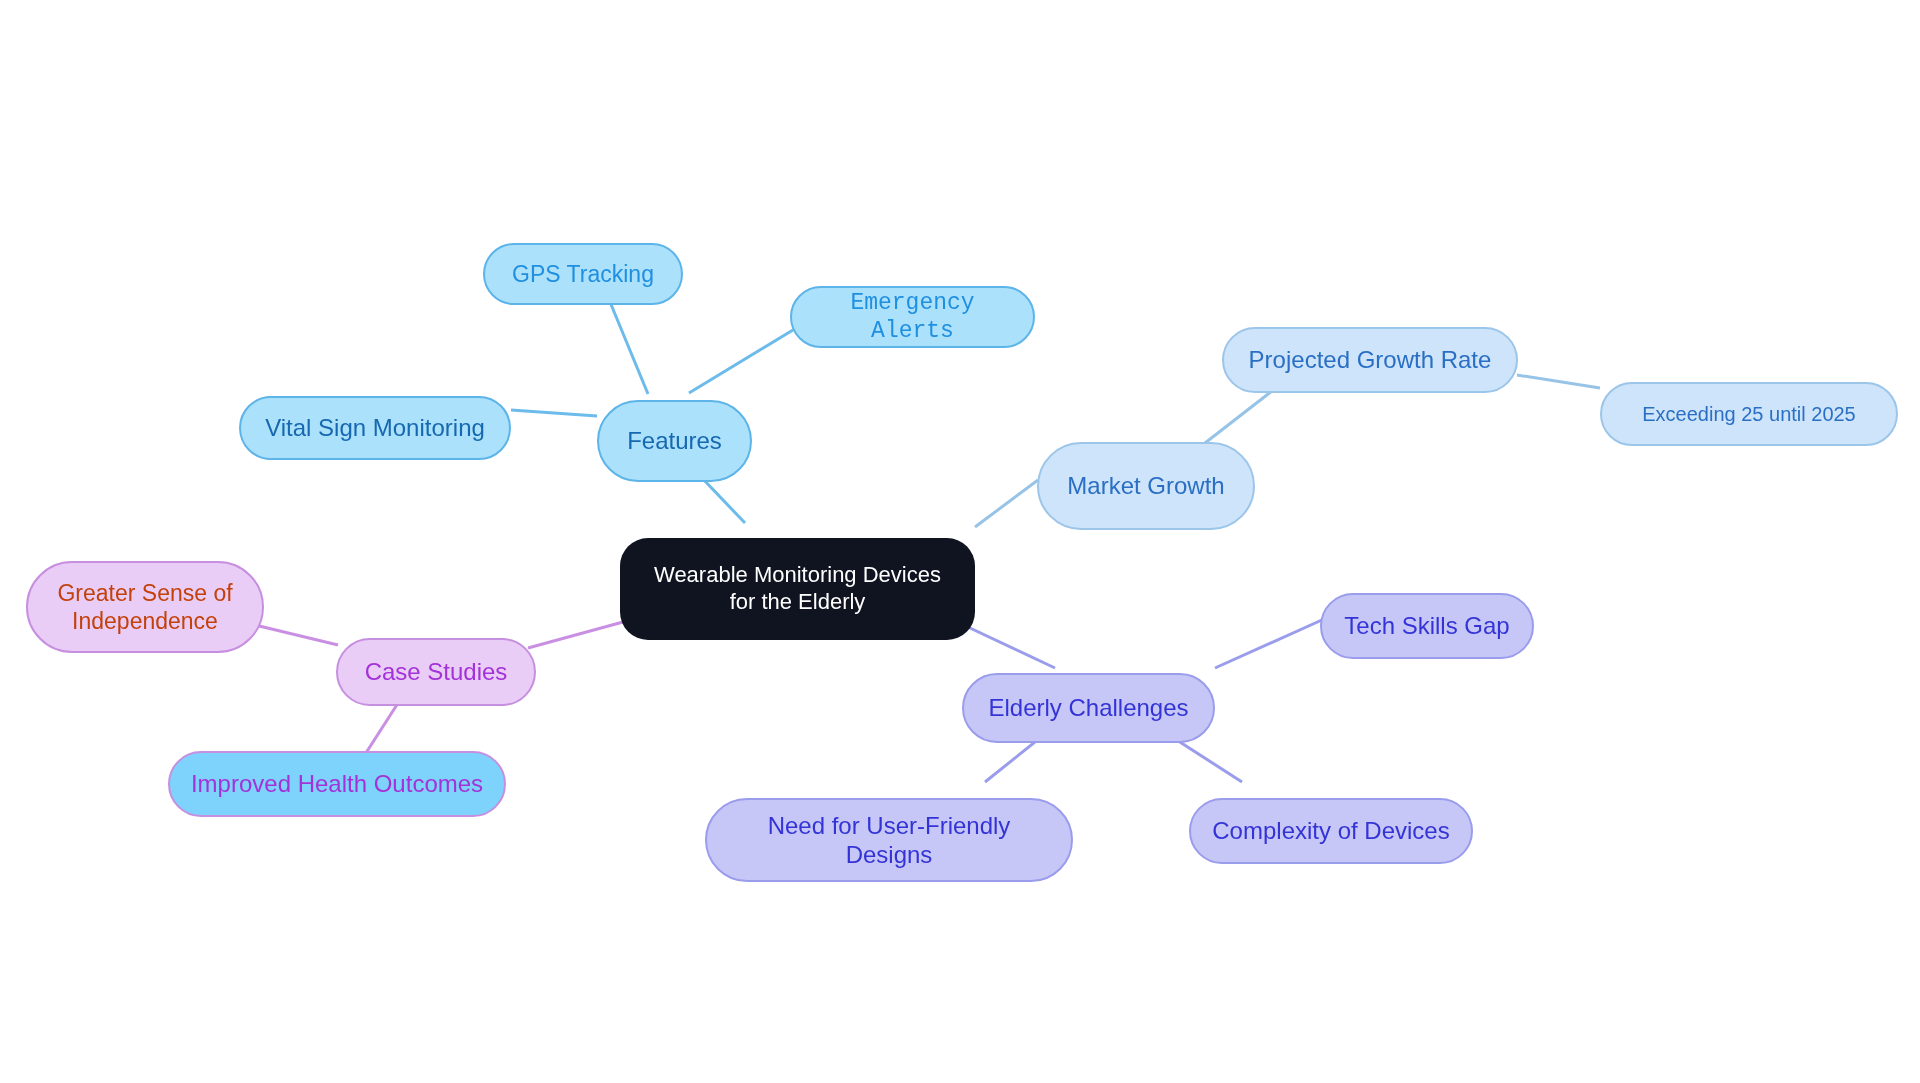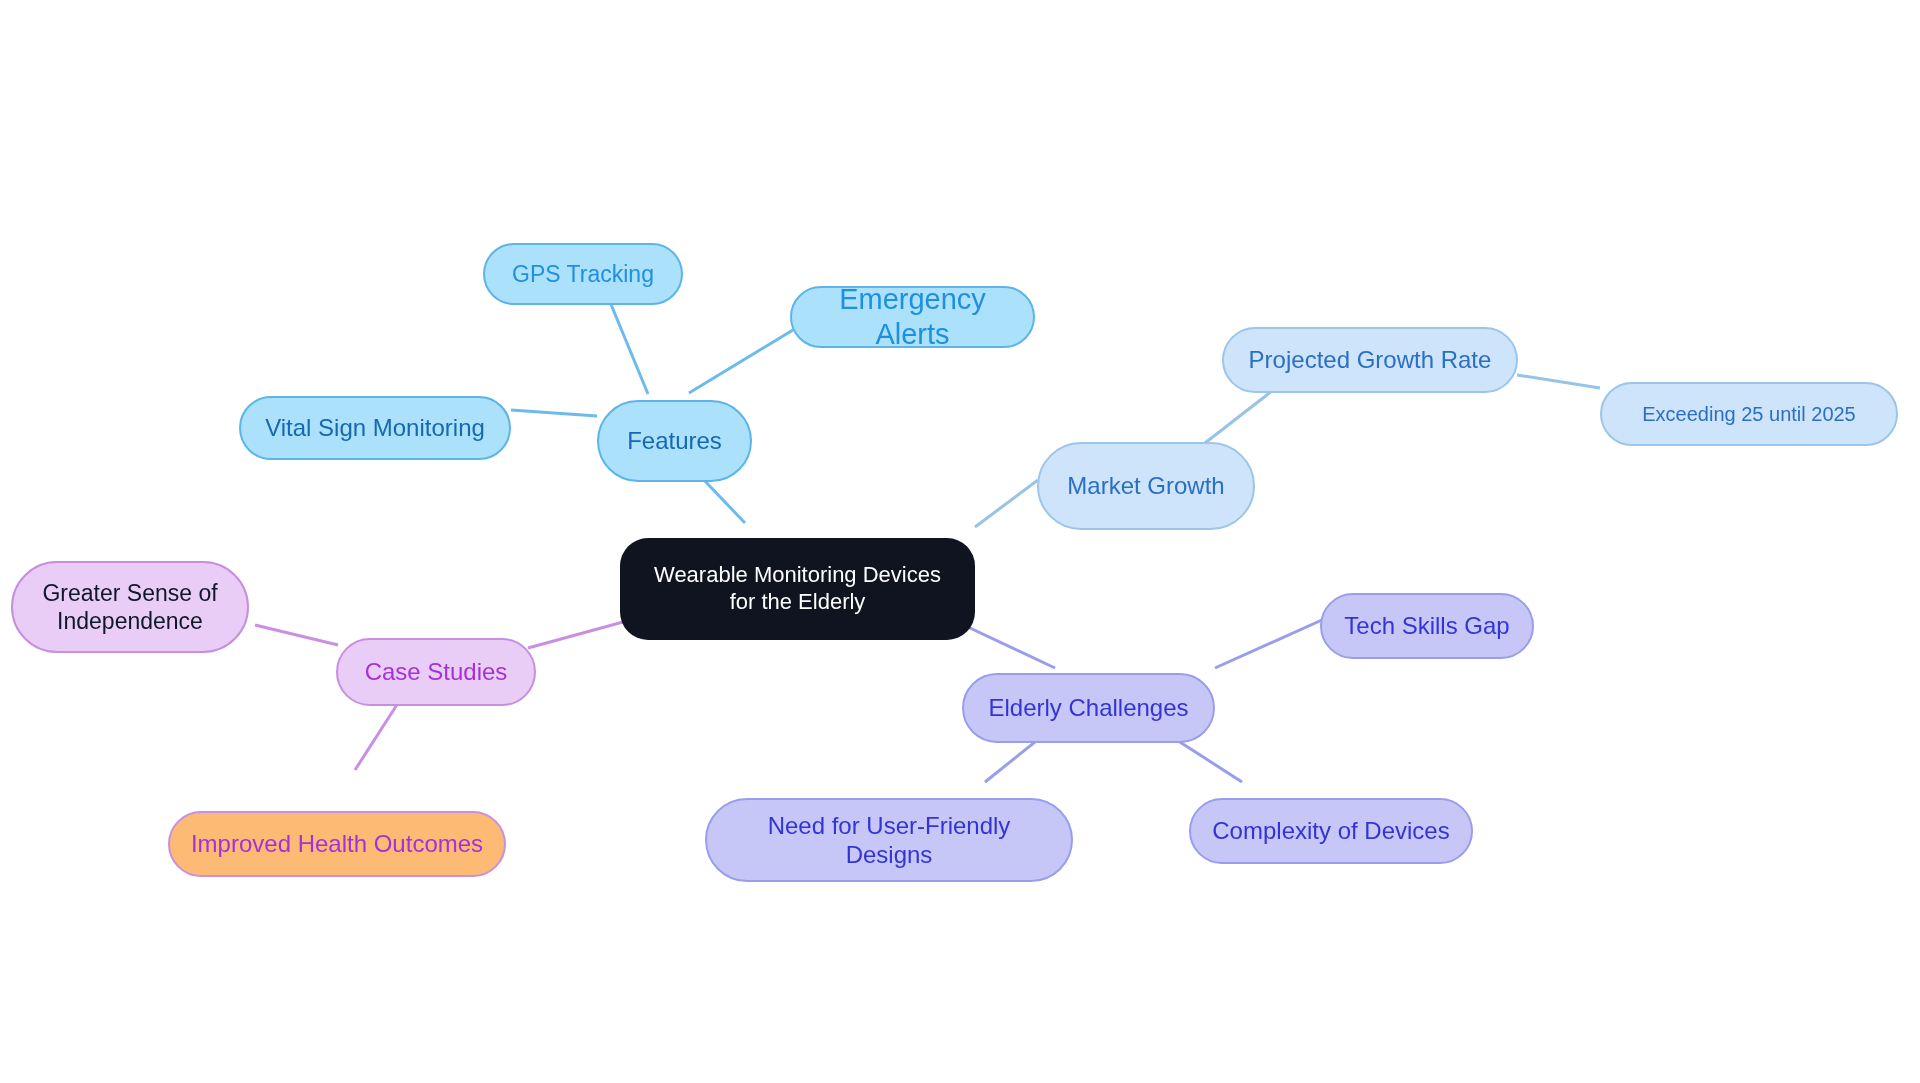--- a/index.html
+++ b/index.html
@@ -74,38 +74,38 @@
     <line x1="400" y1="700" x2="355" y2="770" stroke="#c98fe2" stroke-width="3"></line>
   </svg>
 
   <div class="node root" style="left:620px; top:521px; width:355px; height:102px; background:#0f1420; color:#ffffff; font-size:22px;">Wearable Monitoring Devices
 for the Elderly</div>
 
   <div class="node" style="left:597px; top:383px; width:155px; height:82px; background:#ace1fb; border-color:#5cb4e8; color:#1668b0; font-size:24px;">Features</div>
 
   <div class="node" style="left:483px; top:226px; width:200px; height:62px; background:#ace1fb; border-color:#5cb4e8; color:#1f8fe0; font-size:23px;">GPS Tracking</div>
 
-  <div class="node" style="left:790px; top:269px; width:245px; height:62px; background:#ace1fb; border-color:#5cb4e8; color:#1f8fe0; font-size:29px;">Emergency Alerts</div>
+  <div class="node" style="left:790px; top:269px; width:245px; height:62px; background:#ace1fb; border-color:#5cb4e8; color:#1f8fe0; font-size:23px;font-family:Liberation Mono, monospace;">Emergency Alerts</div>
 
   <div class="node" style="left:239px; top:379px; width:272px; height:64px; background:#ace1fb; border-color:#5cb4e8; color:#1668b0; font-size:24px;">Vital Sign Monitoring</div>
 
   <div class="node" style="left:1037px; top:425px; width:218px; height:88px; background:#cde4fa; border-color:#9cc5ea; color:#2a6fc4; font-size:24px;">Market Growth</div>
 
   <div class="node" style="left:1222px; top:310px; width:296px; height:66px; background:#cde4fa; border-color:#9cc5ea; color:#2a6fc4; font-size:24px;">Projected Growth Rate</div>
 
   <div class="node" style="left:1600px; top:365px; width:298px; height:64px; background:#cde4fa; border-color:#9cc5ea; color:#2a6fc4; font-size:20px;">Exceeding 25 until 2025</div>
 
   <div class="node" style="left:962px; top:656px; width:253px; height:70px; background:#c6c7f7; border-color:#9a9cec; color:#3434d6; font-size:24px;">Elderly Challenges</div>
 
   <div class="node" style="left:1320px; top:576px; width:214px; height:66px; background:#c6c7f7; border-color:#9a9cec; color:#3434d6; font-size:24px;">Tech Skills Gap</div>
 
   <div class="node" style="left:1189px; top:781px; width:284px; height:66px; background:#c6c7f7; border-color:#9a9cec; color:#3434d6; font-size:24px;">Complexity of Devices</div>
 
   <div class="node" style="left:705px; top:781px; width:368px; height:84px; background:#c6c7f7; border-color:#9a9cec; color:#3434d6; font-size:24px;">Need for User-Friendly Designs</div>
 
   <div class="node" style="left:336px; top:621px; width:200px; height:68px; background:#eacdf6; border-color:#c78fe0; color:#a332d8; font-size:24px;">Case Studies</div>
 
-  <div class="node" style="left:11px; top:544px; width:238px; height:92px; background:#eacdf6; border-color:#c78fe0; color:#0f172a; font-size:23px;">Greater Sense of
+  <div class="node" style="left:26px; top:544px; width:238px; height:92px; background:#eacdf6; border-color:#c78fe0; color:#c2410c; font-size:23px;">Greater Sense of
 Independence</div>
 
-  <div class="node" style="left:168px; top:794px; width:338px; height:66px; background:#fdba74; border-color:#c78fe0; color:#a332d8; font-size:24px;">Improved Health Outcomes</div>
+  <div class="node" style="left:168px; top:734px; width:338px; height:66px; background:#7dd3fc; border-color:#c78fe0; color:#a332d8; font-size:24px;">Improved Health Outcomes</div>
 
 </div>
 
 </body></html>

